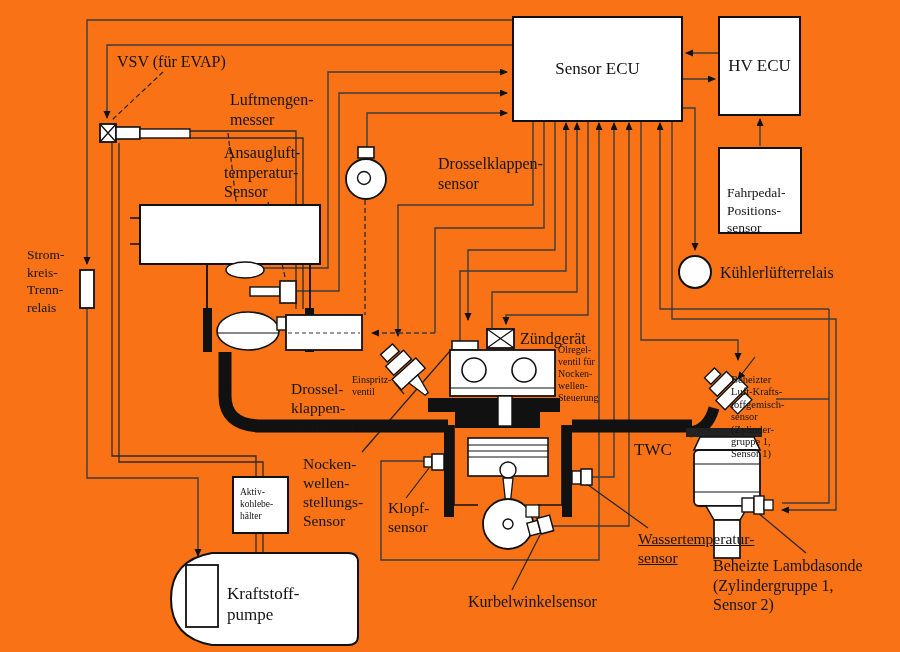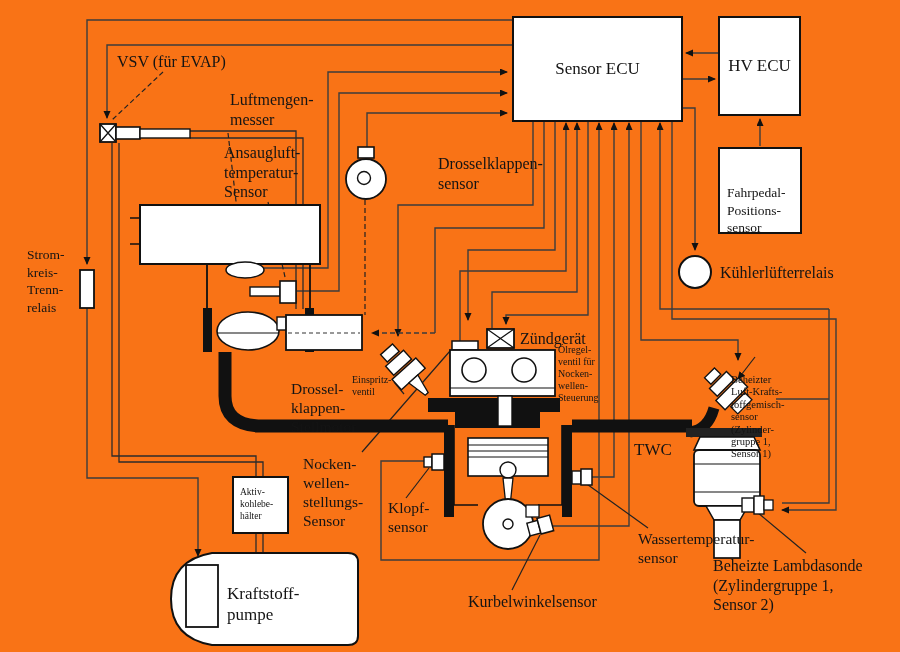--- a/index.html
+++ b/index.html
@@ -294,19 +294,19 @@
 stellungs-
 Sensor</div>
   <div class="lbl f155" style="left:388px;top:499px;">Klopf-
 sensor</div>
   <div class="lbl f95" style="left:240px;top:487px;">Aktiv-
 kohlebe-
 hälter</div>
   <div class="lbl f16" style="left:468px;top:592px;">Kurbelwinkelsensor</div>
   <div class="lbl f17" style="left:227px;top:584px;">Kraftstoff-
 pumpe</div>
-  <div class="lbl f155" style="left:638px;top:530px;">Wassertemperatur-
+  <div class="lbl f155" style="left:638px;top:530px;text-decoration:underline;">Wassertemperatur-
 sensor</div>
   <div class="lbl f16" style="left:713px;top:556px;">Beheizte Lambdasonde
 (Zylindergruppe 1,
 Sensor 2)</div>
 
 </div>
 
 </body></html>

